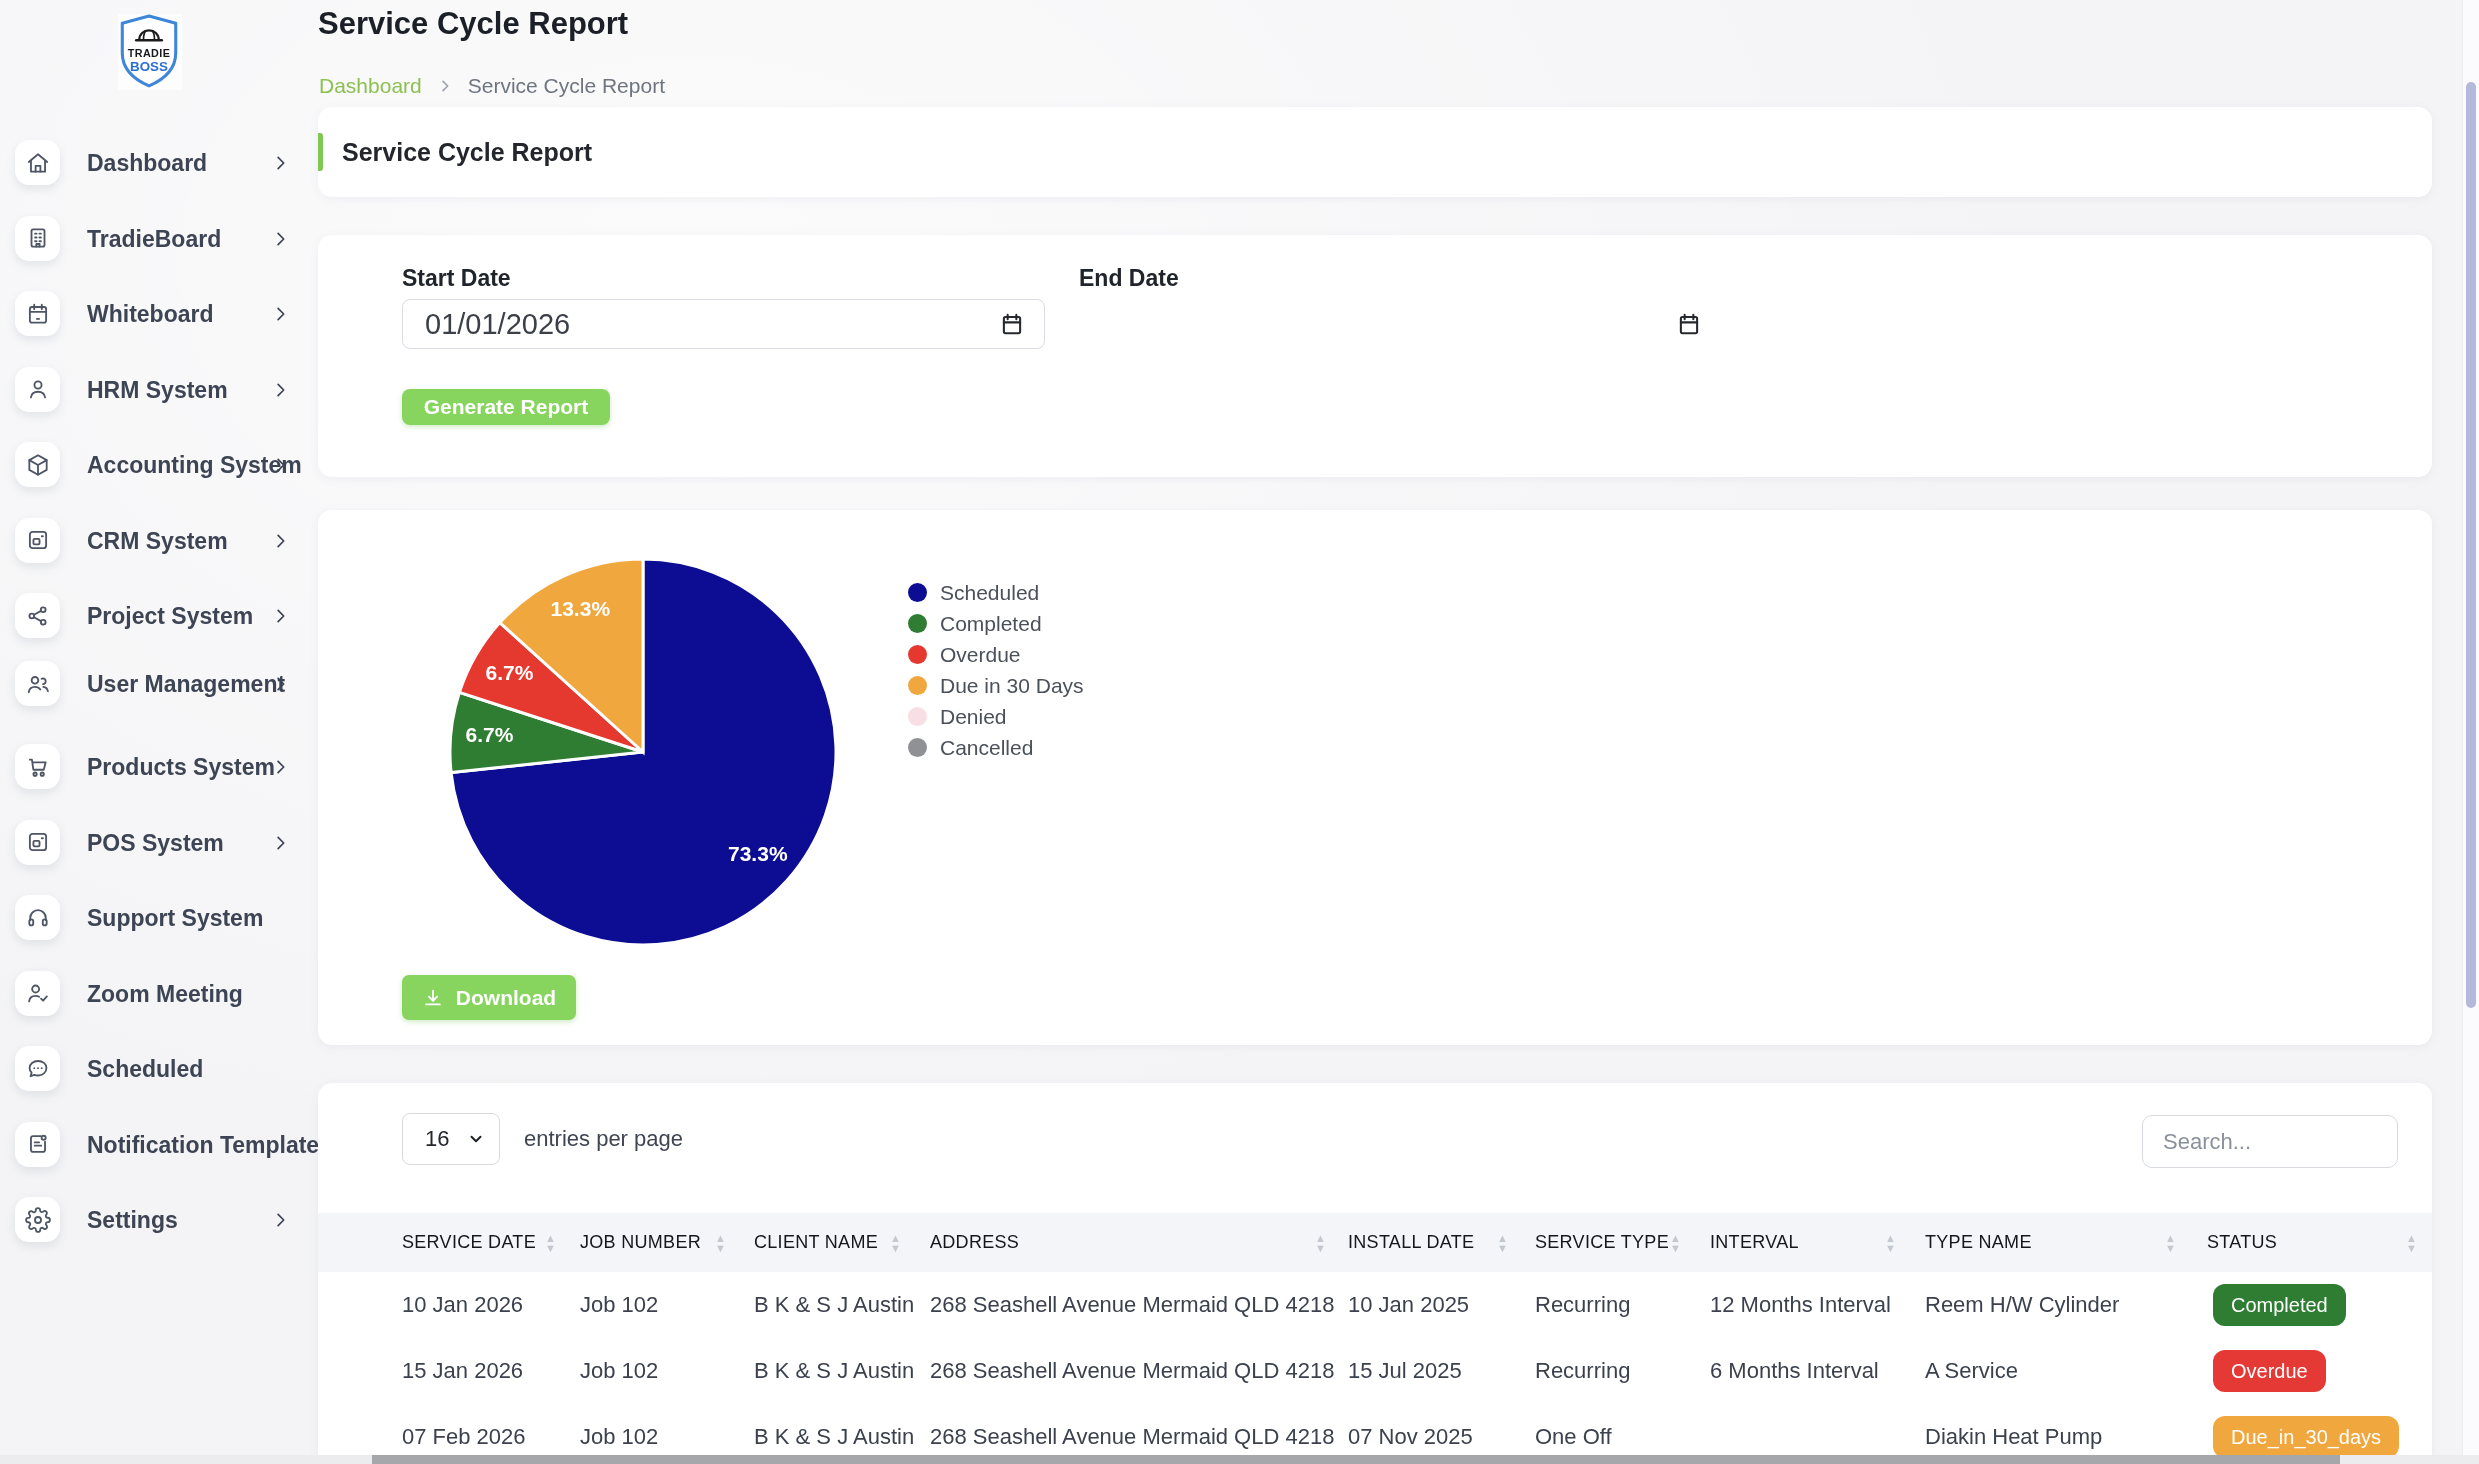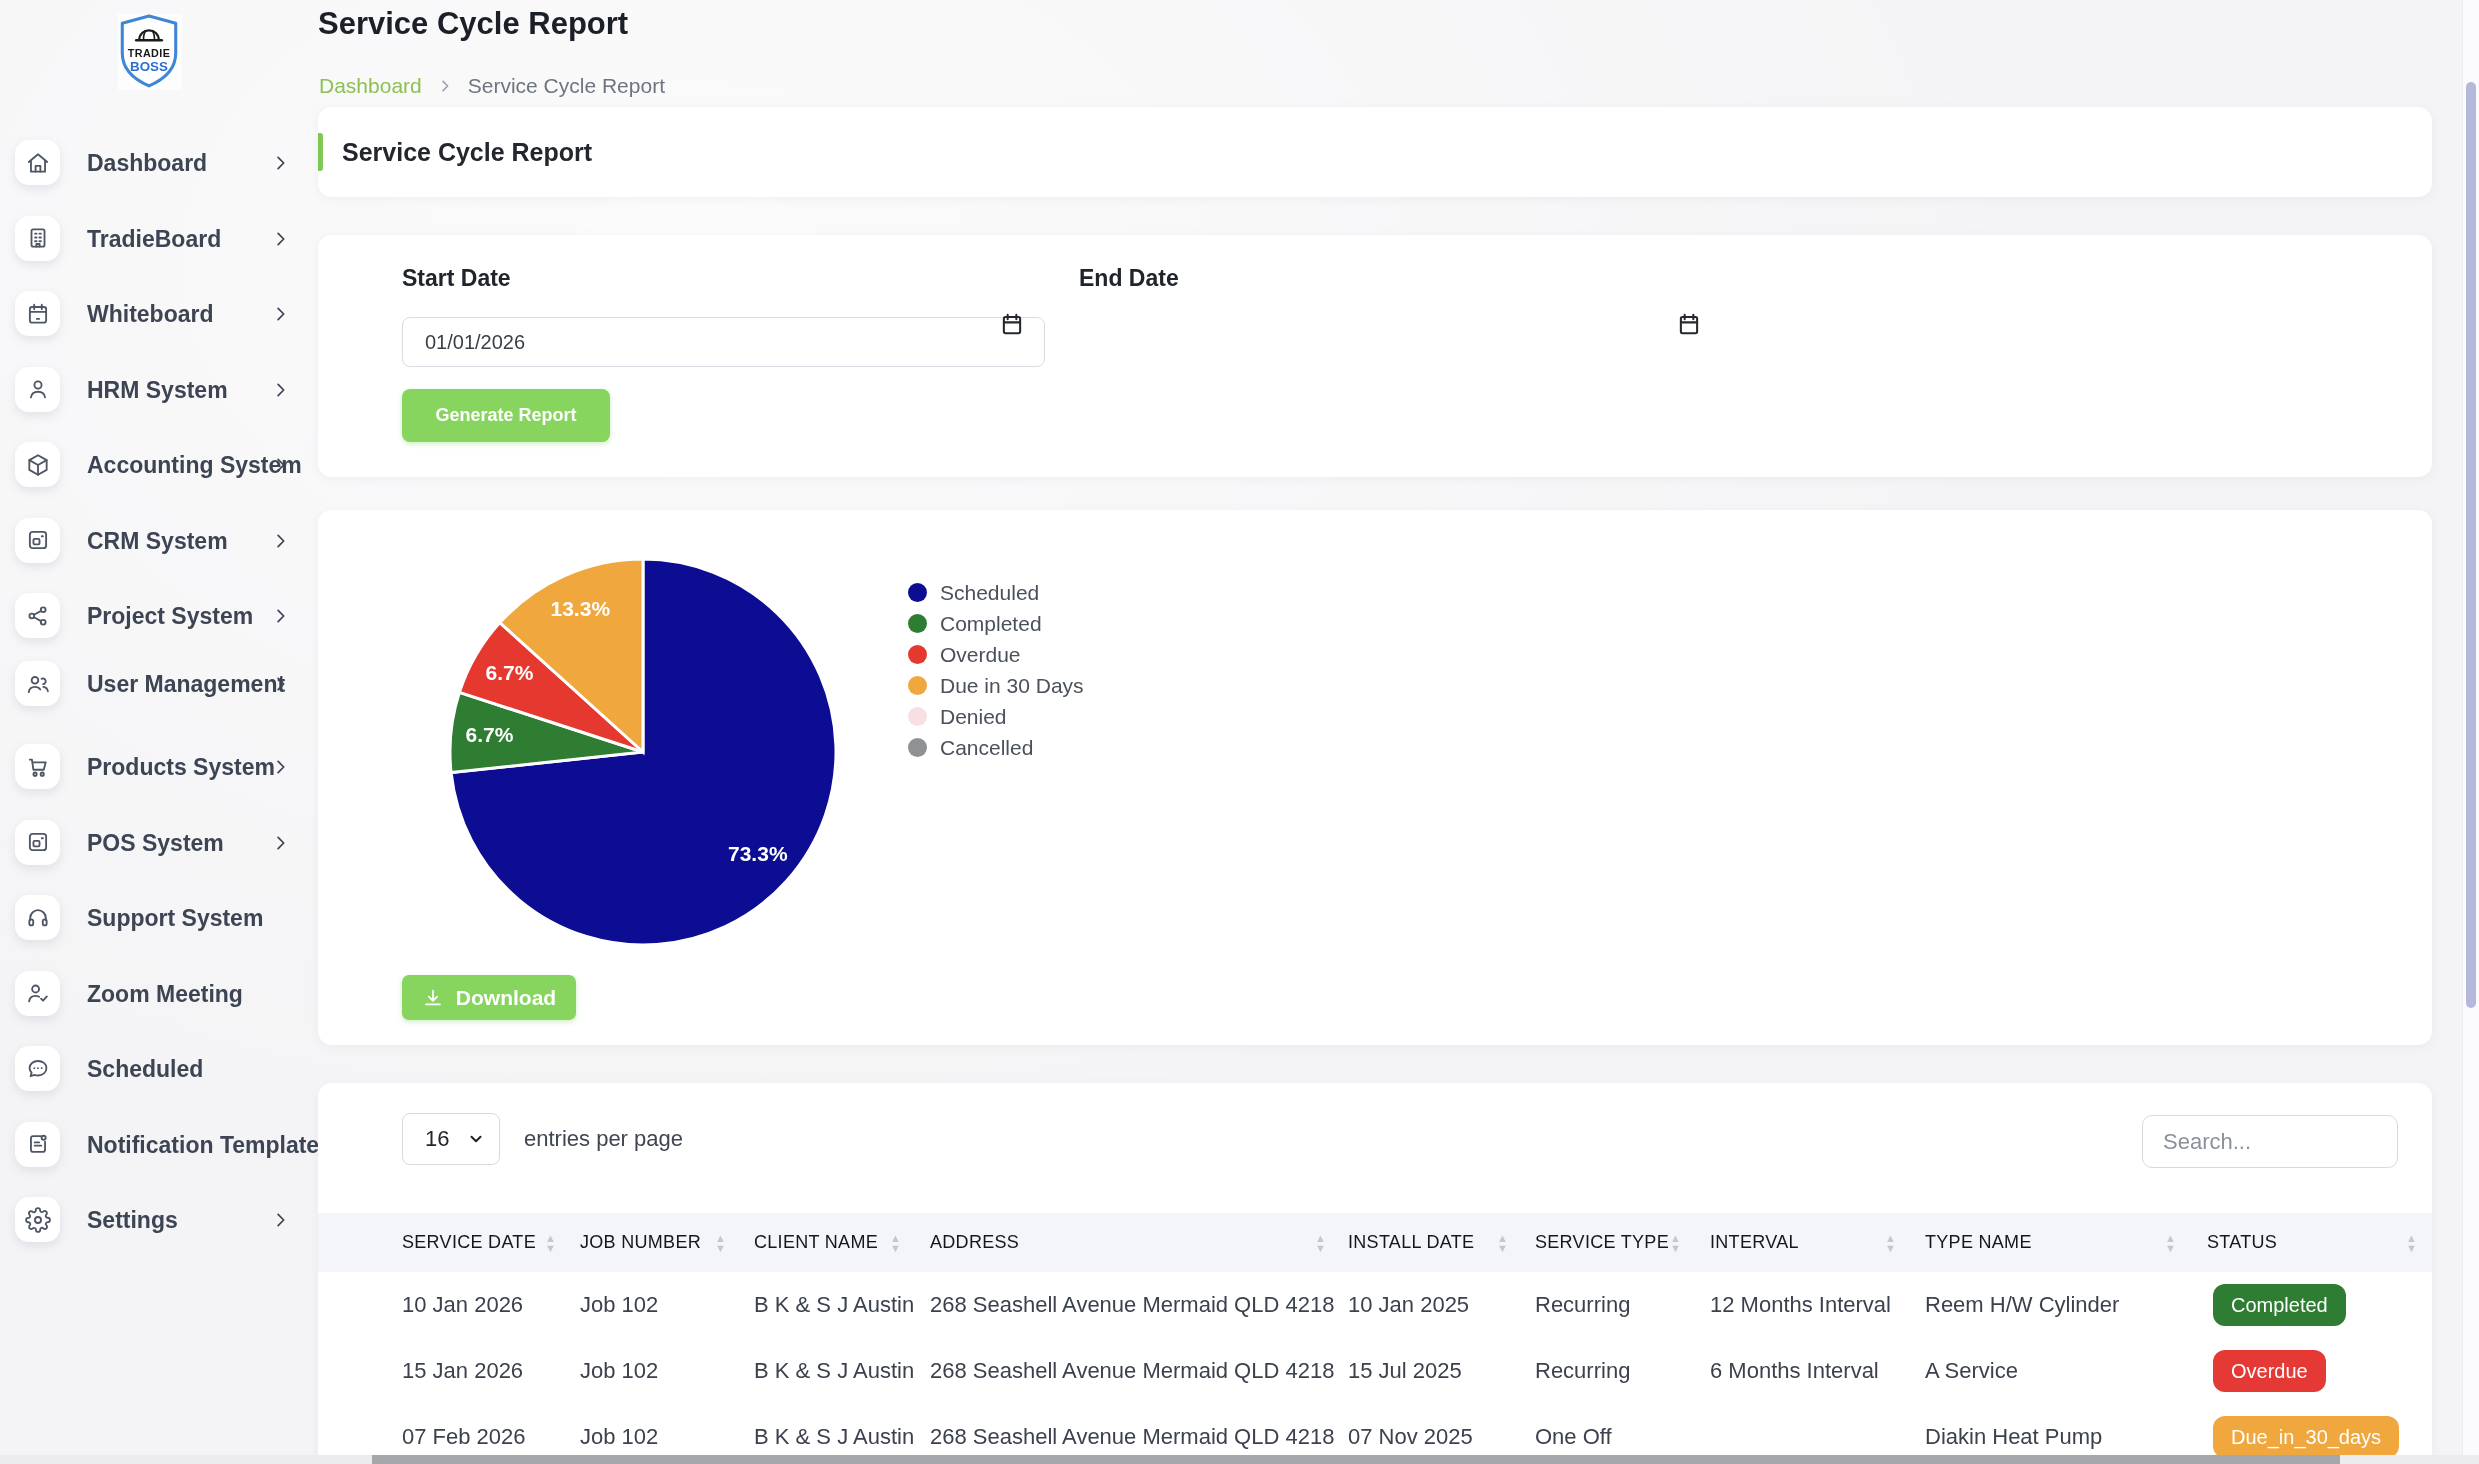--- a/index.html
+++ b/index.html
@@ -21,26 +21,26 @@
   .bc-link{color:#8CC152;cursor:pointer;}
   .bc-current{color:#6e7581;}
   .card{position:absolute;left:0;background:#fff;border-radius:14px;box-shadow:0 2px 10px rgba(108,118,138,.08);}
   #card-report{top:107px;width:2114px;height:90px;}
   .accent{position:absolute;left:0;top:26px;width:5px;height:38px;background:#7fc854;border-radius:0 3px 3px 0;}
   .panel-title{position:absolute;left:24px;top:50%;transform:translateY(-50%);font-size:25px;font-weight:600;color:#23262d;}
   
   #card-filter{top:235px;width:2114px;height:242px;}
   .f-label{position:absolute;top:30px;font-size:23px;font-weight:700;color:#20242b;}
   .date-input{position:absolute;top:64px;width:643px;height:50px;border:1px solid #d9dce2;border-radius:8px;
-        font-size:20px;color:#3a3f48;padding:0 64px 0 22px;background:#fff;box-sizing:border-box;font-family:inherit;outline:none;margin-top:18px;}
+        font-size:29px;color:#3a3f48;padding:0 64px 0 22px;background:#fff;box-sizing:border-box;font-family:inherit;outline:none;}
   .cal-ic{position:absolute;top:76px;cursor:pointer;display:flex;}
   .btn-green{position:absolute;background:#87d55e;color:#fff;border:none;border-radius:8px;font-weight:600;
         font-family:inherit;display:flex;align-items:center;justify-content:center;gap:12px;cursor:pointer;
         box-shadow:0 2px 5px rgba(120,200,90,.35);}
-  #btn-generate{left:84px;top:154px;width:208px;height:53px;font-size:18px;}
+  #btn-generate{left:84px;top:154px;width:208px;height:36px;font-size:21px;}
   
   #card-chart{top:510px;width:2114px;height:535px;}
   #pie-wrap{position:absolute;left:125px;top:40px;width:400px;height:405px;}
   #legend{position:absolute;left:590px;top:67px;}
   .lg-item{height:31px;display:flex;align-items:center;gap:13px;font-size:21px;color:#4b515b;}
   .lg-dot{width:19px;height:19px;border-radius:50%;flex:none;}
   #btn-download{left:84px;top:465px;width:174px;height:45px;font-size:21px;border-radius:7px;}
   
   #card-table{top:1083px;width:2114px;height:420px;overflow:hidden;}
   .select-box{position:absolute;left:84px;top:30px;width:98px;height:52px;border:1px solid #d6dade;border-radius:8px;

